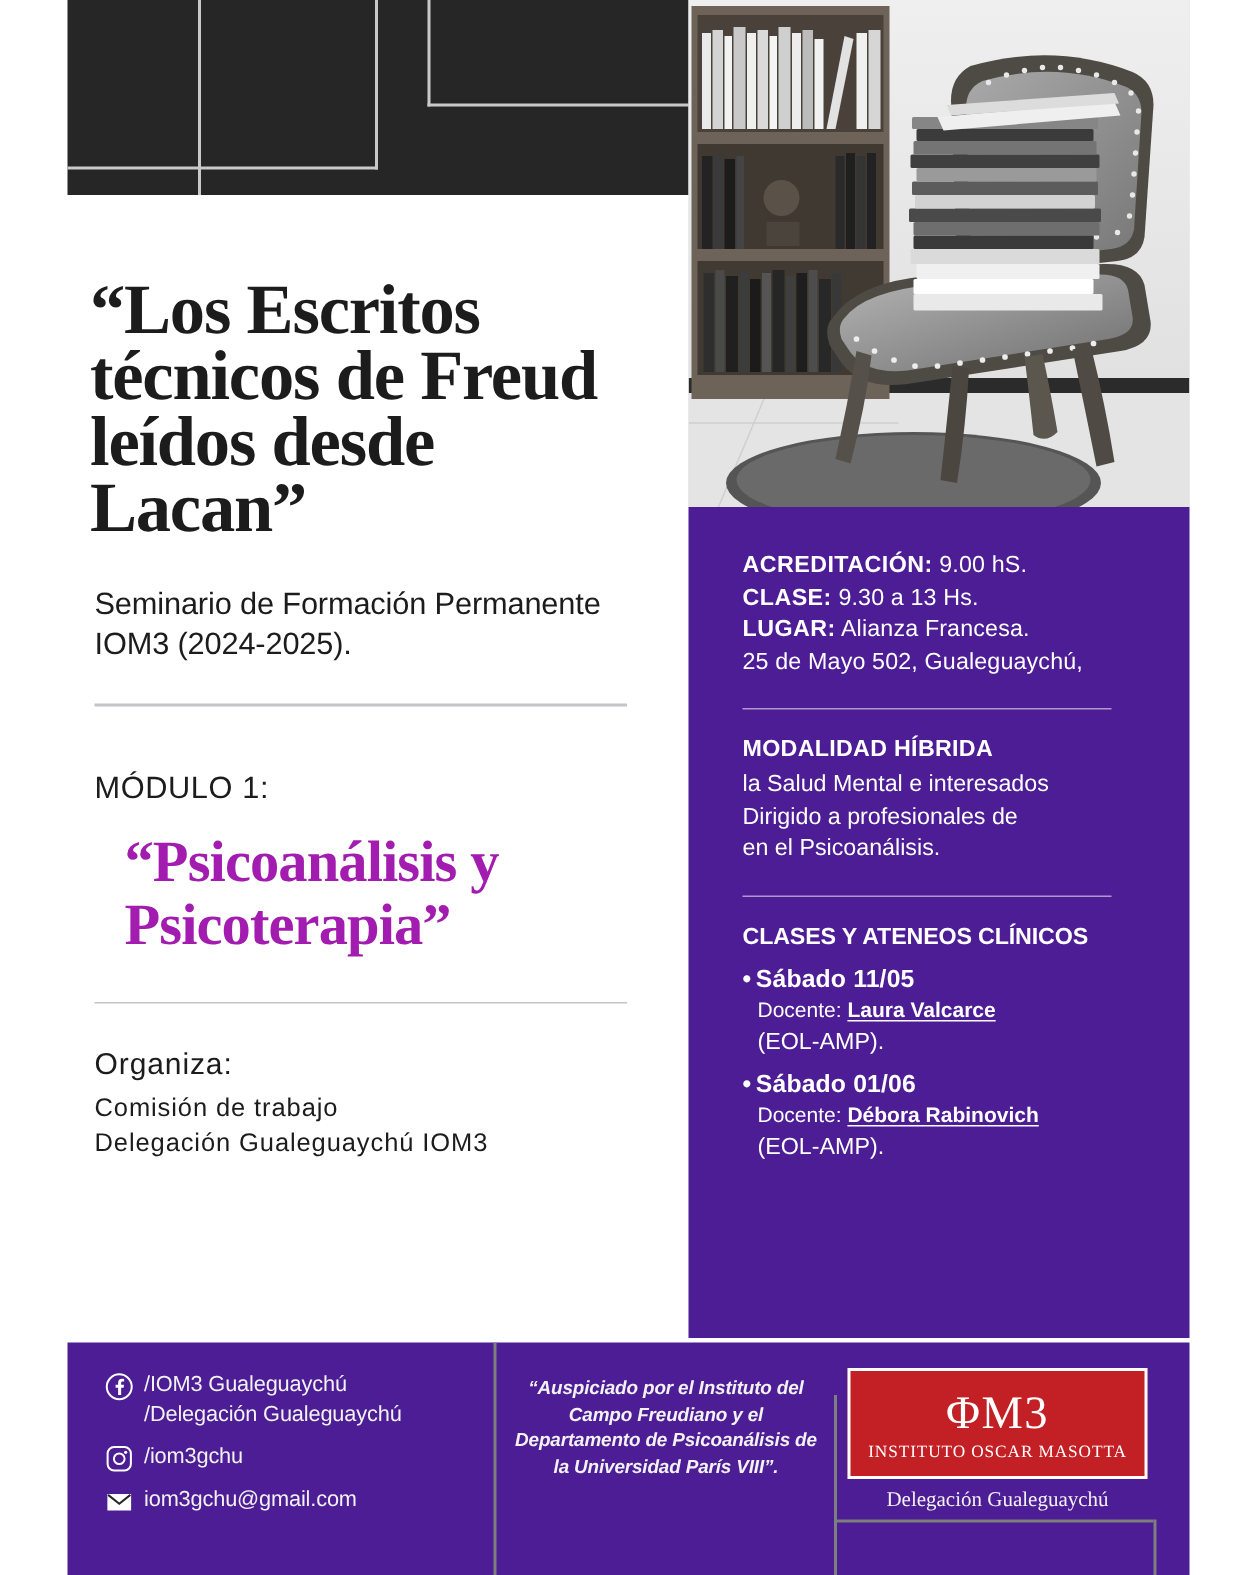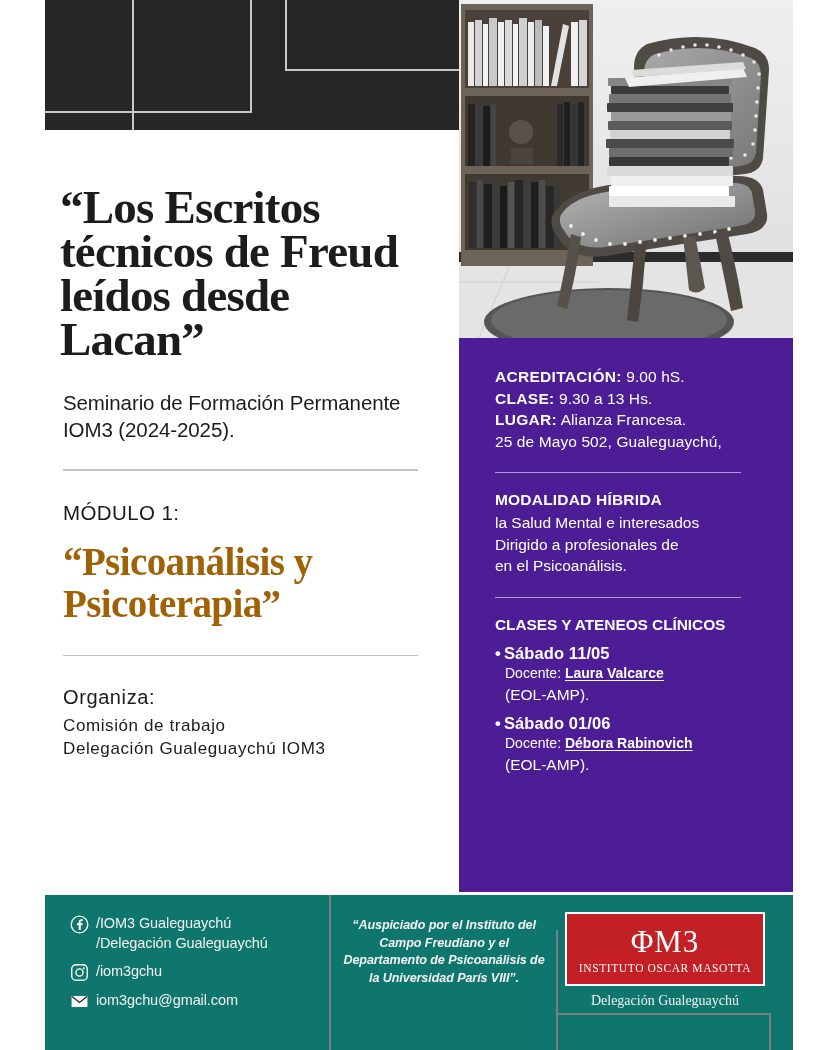--- a/index.html
+++ b/index.html
@@ -141,33 +141,34 @@
     color: #1c1c1c;
     letter-spacing: -0.1px;
   }
   .divider {
     height: 1.5px;
     background: #c4c4c8;
     margin: 26px 0 0 0;
     width: 355px;
   }
   .module-label {
-    margin-top: 30px;
+    margin-top: 43px;
     font-size: 20.5px;
     letter-spacing: 0.4px;
     color: #1c1c1c;
   }
   .module-title {
     margin-top: 16px;
     font-family: "Liberation Serif", serif;
     font-weight: 700;
     font-size: 39px;
     line-height: 42px;
     letter-spacing: -0.6px;
-    color: #a16207;
+    color: #a21caf;
+    margin-left: 20px;
   }
   .divider2 {
     height: 1.5px;
     background: #c4c4c8;
     margin-top: 30px;
     width: 355px;
   }
   .organiza-label {
     margin-top: 30px;
     font-size: 20px;
@@ -182,21 +183,21 @@
     color: #1c1c1c;
   }
 
   
   .footer {
     position: absolute;
     left: 45px;
     top: 895px;
     width: 748px;
     height: 155px;
-    background: #0f766e;
+    background: #4c1d95;
   }
   .footer-sep {
     position: absolute;
     background: #7e7e7e;
   }
   .fs-v1 { left: 284px; top: 0;   width: 1.5px; height: 155px; }
   .fs-v2 { left: 511px; top: 35px; width: 1.5px; height: 120px; }
   .fs-v3 { left: 511px; top: 118px; width: 213px; height: 1.5px; }
   .fs-v4 { left: 724px; top: 118px; width: 1.5px; height: 37px; }
 

